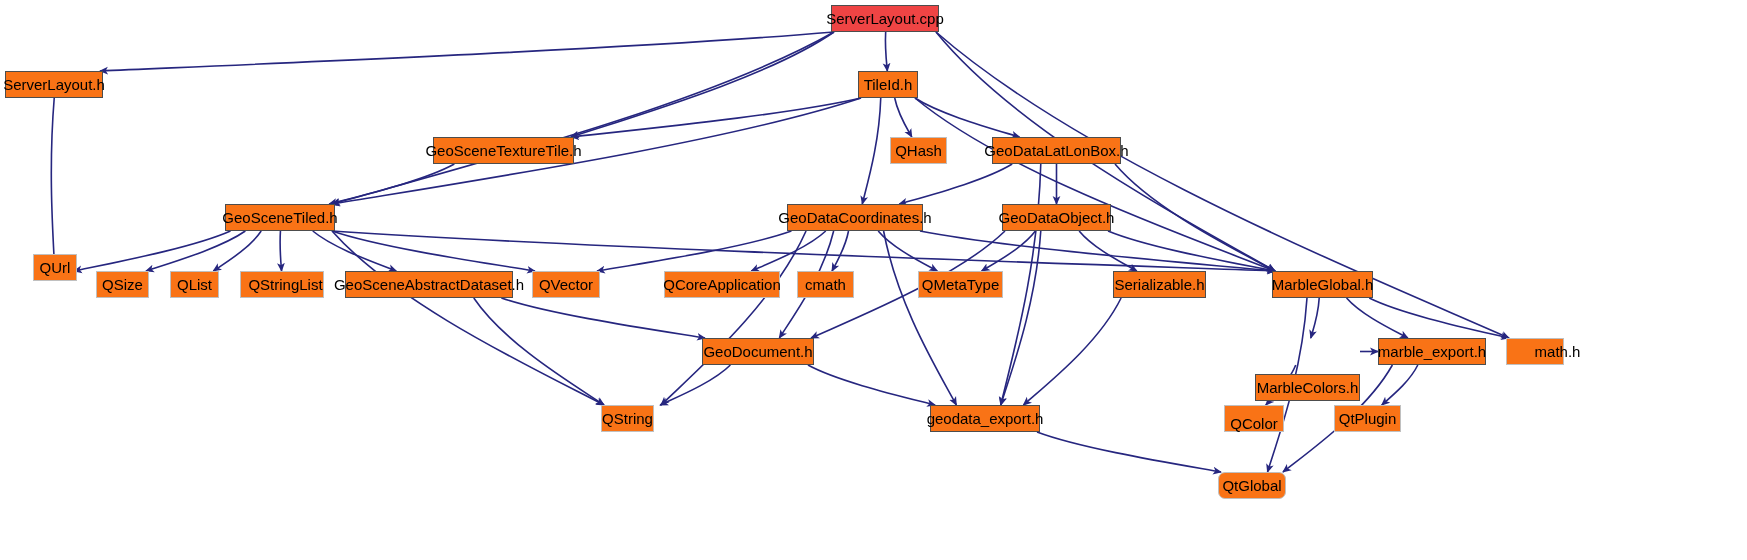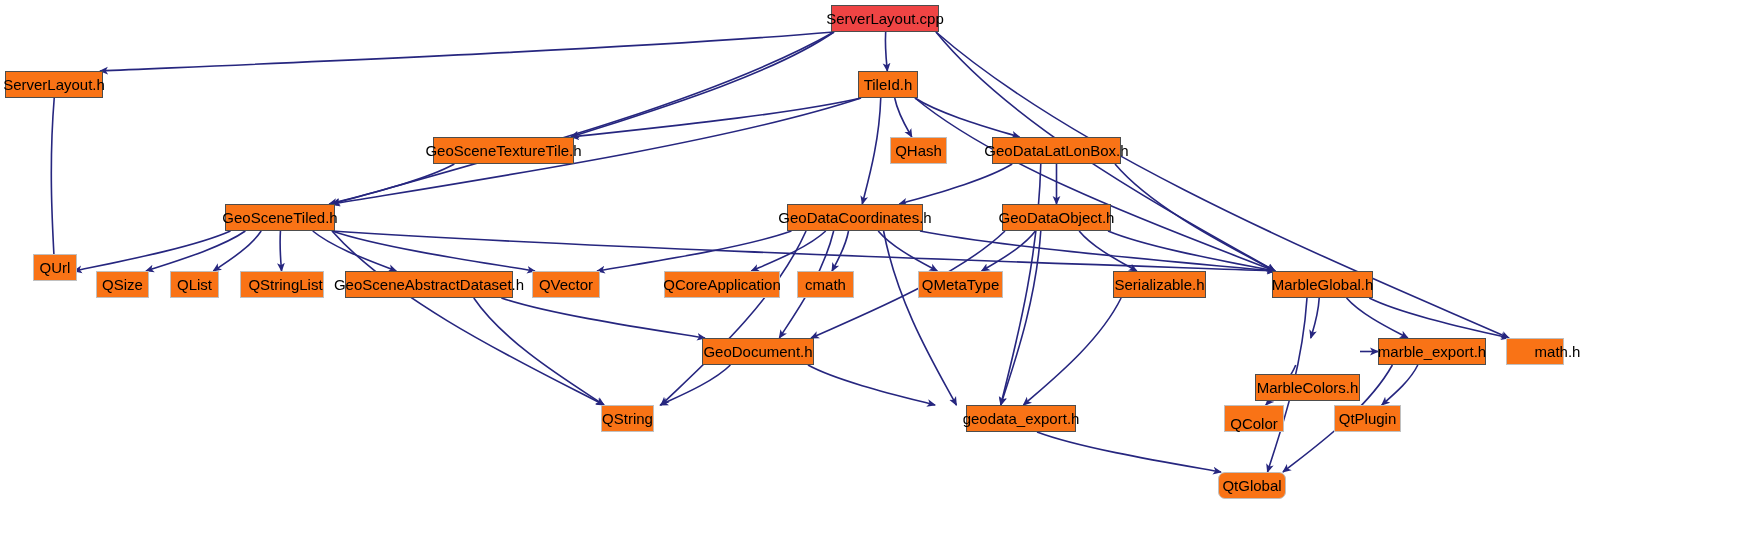--- a/index.html
+++ b/index.html
@@ -182,21 +182,21 @@
       </div>
       <div class="node header" style="left: 1378px; top: 338px; width: 108px; height: 27px;">
         <span>marble_export.h</span>
       </div>
       <div class="node system" style="left: 1506px; top: 338px; width: 58px; height: 27px; padding-left: 45px;">
         <span>math.h</span>
       </div>
       <div class="node system" style="left: 601px; top: 405px; width: 53px; height: 27px;">
         <span>QString</span>
       </div>
-      <div class="node header" style="left: 930px; top: 405px; width: 110px; height: 27px; margin-left: 36px;">
+      <div class="node header" style="left: 930px; top: 405px; width: 110px; height: 27px;">
         <span>geodata_export.h</span>
       </div>
       <div class="node system" style="left: 1224px; top: 405px; width: 60px; height: 27px; align-items: flex-end;">
         <span>QColor</span>
       </div>
       <div class="node system" style="left: 1334px; top: 405px; width: 67px; height: 27px;">
         <span>QtPlugin</span>
       </div>
       <div class="node system" style="left: 1218px; top: 472px; width: 68px; height: 27px; border-radius: 7px;">
         <span>QtGlobal</span>

